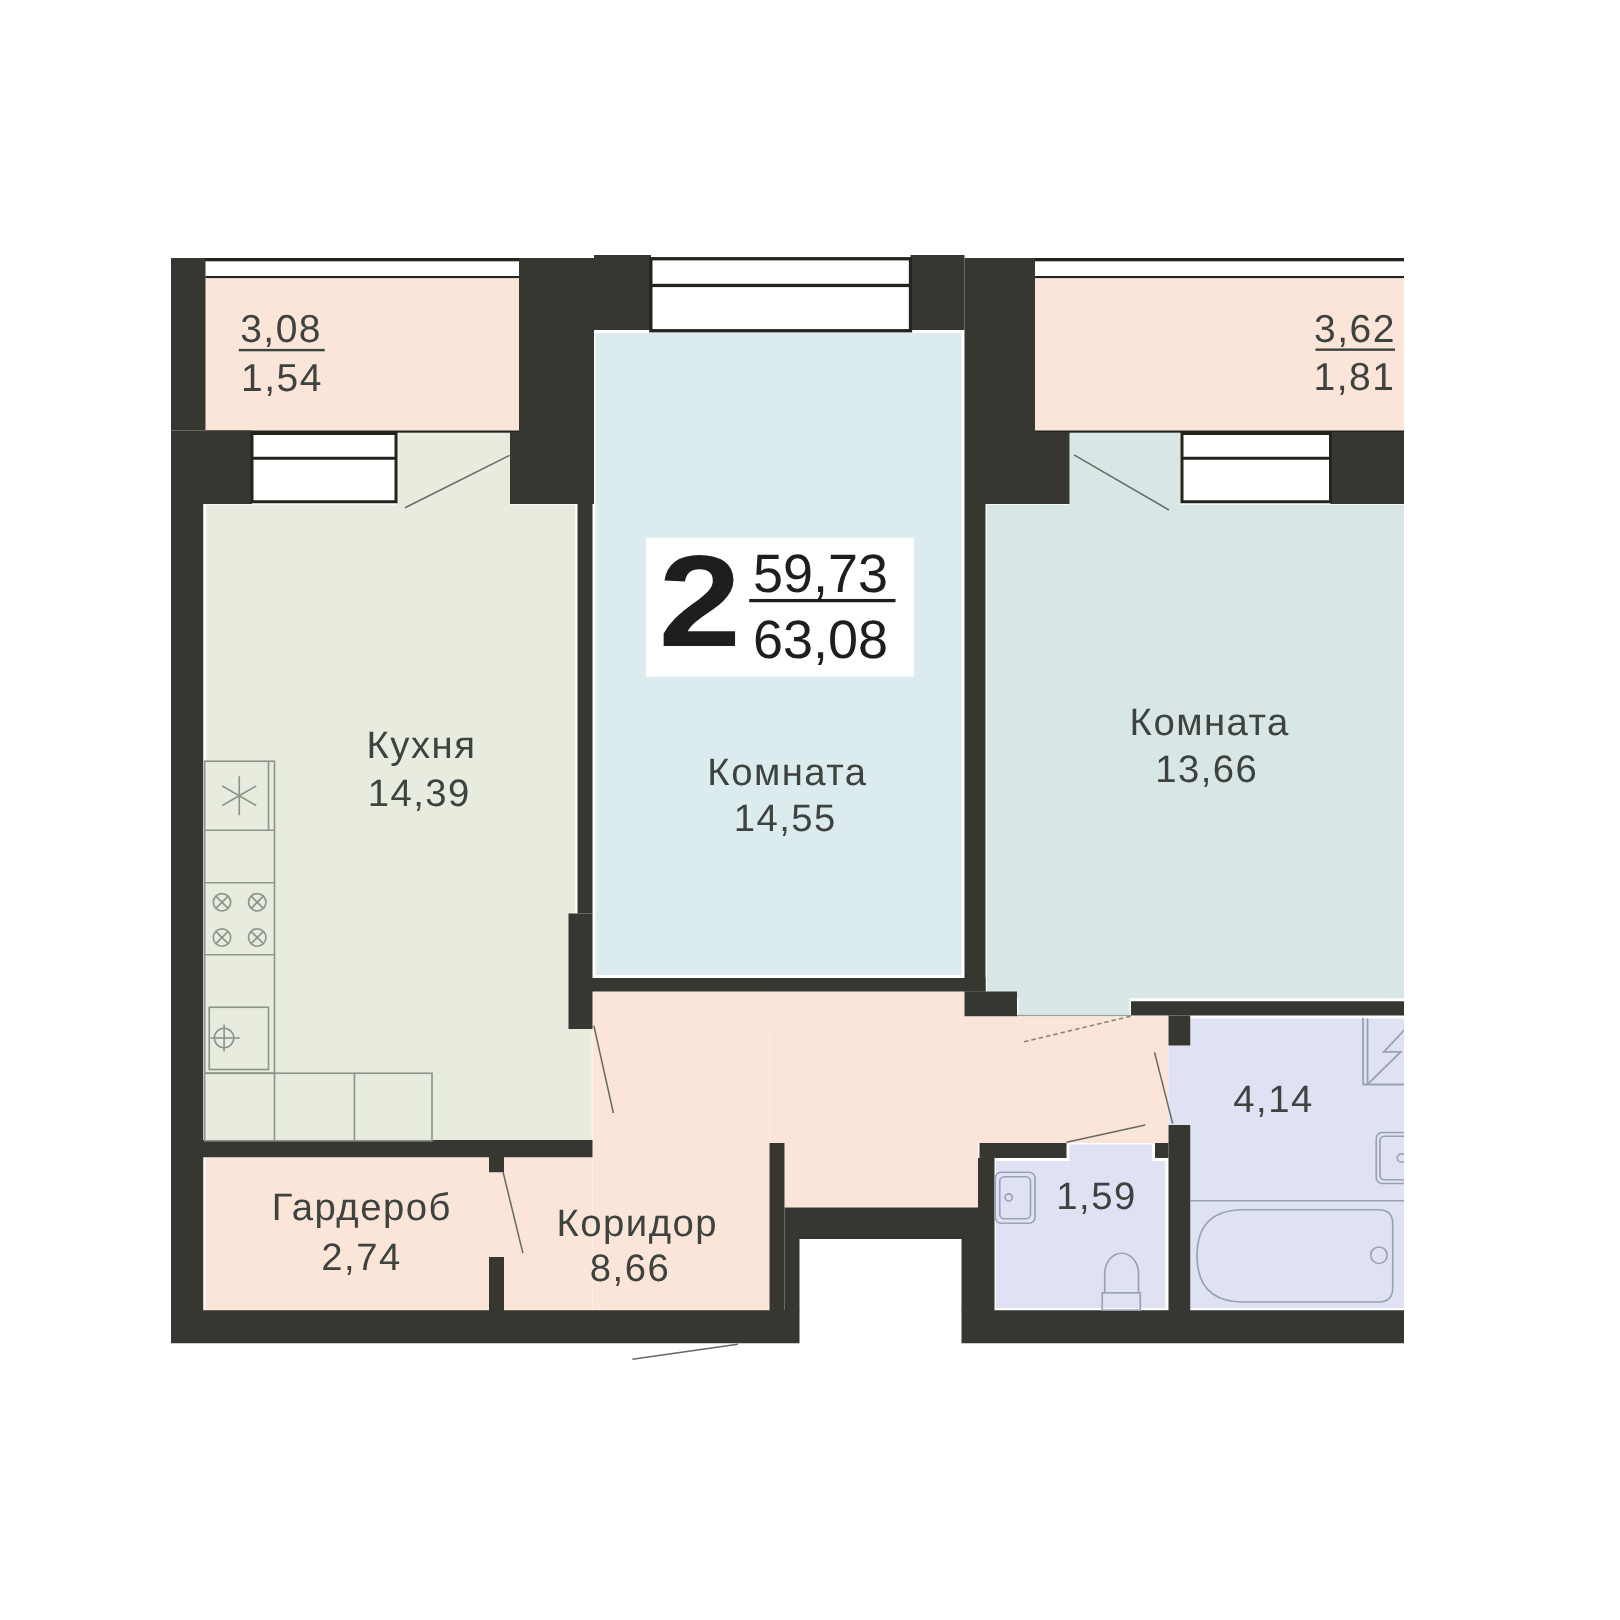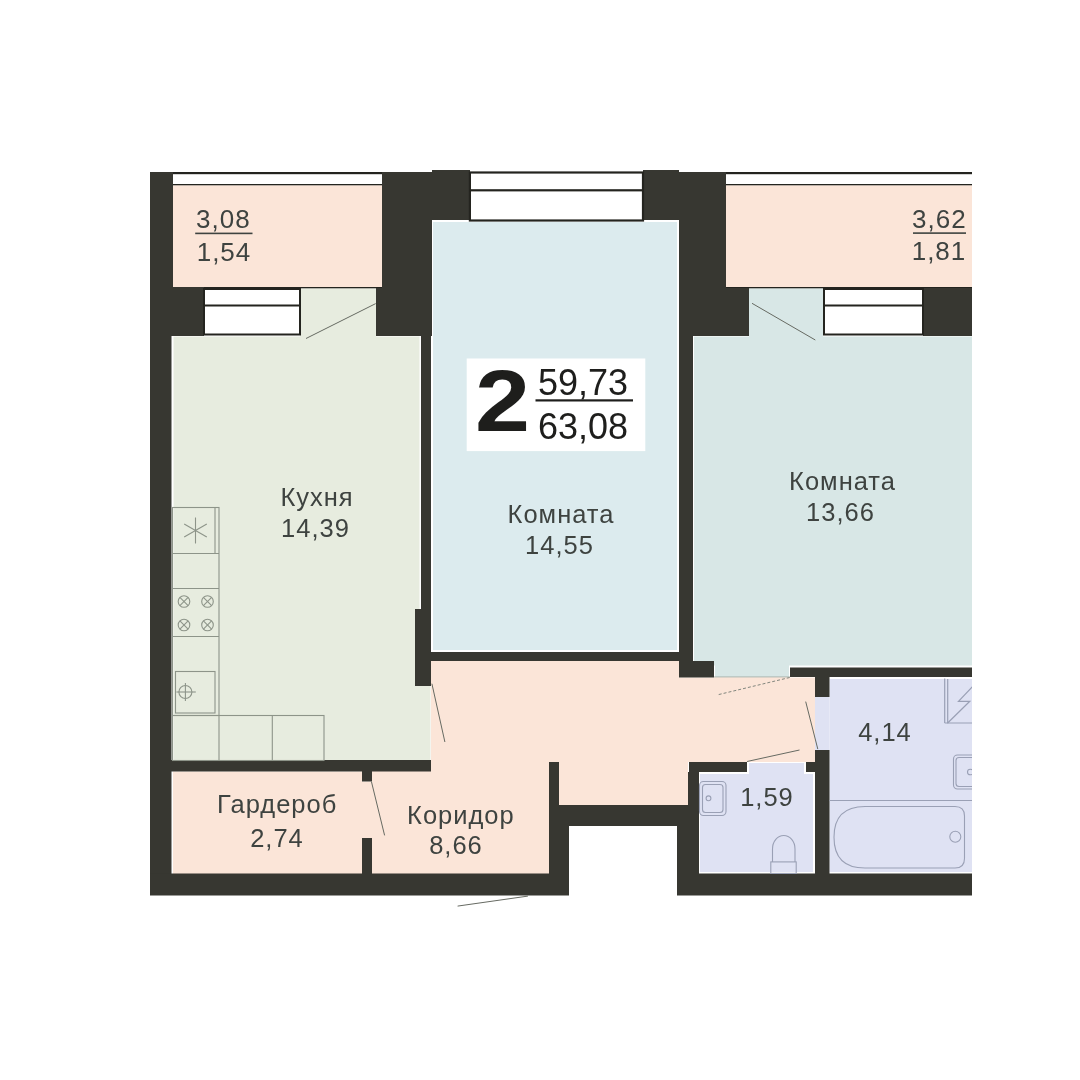--- a/index.html
+++ b/index.html
@@ -1,16 +1,16 @@
 <!DOCTYPE html>
 <html><head>
 <meta charset="utf-8">
 <style>
   html,body{margin:0;padding:0;background:#ffffff;}
-  .page{width:936px;height:1080px;position:relative;background:#ffffff;overflow:hidden;margin-left:36px;}
+  .page{width:936px;height:1080px;position:relative;background:#ffffff;overflow:hidden;}
   text{font-family:"Liberation Sans",sans-serif;}
 </style>
 </head>
 <body>
 <div class="page">
 <svg width="1080" height="1080" viewBox="0 0 1080 1080">
 
   <rect x="0" y="0" width="1080" height="1080" fill="#ffffff"></rect>
 
   <rect x="114" y="172" width="232" height="2.2" fill="#24241f"></rect>

